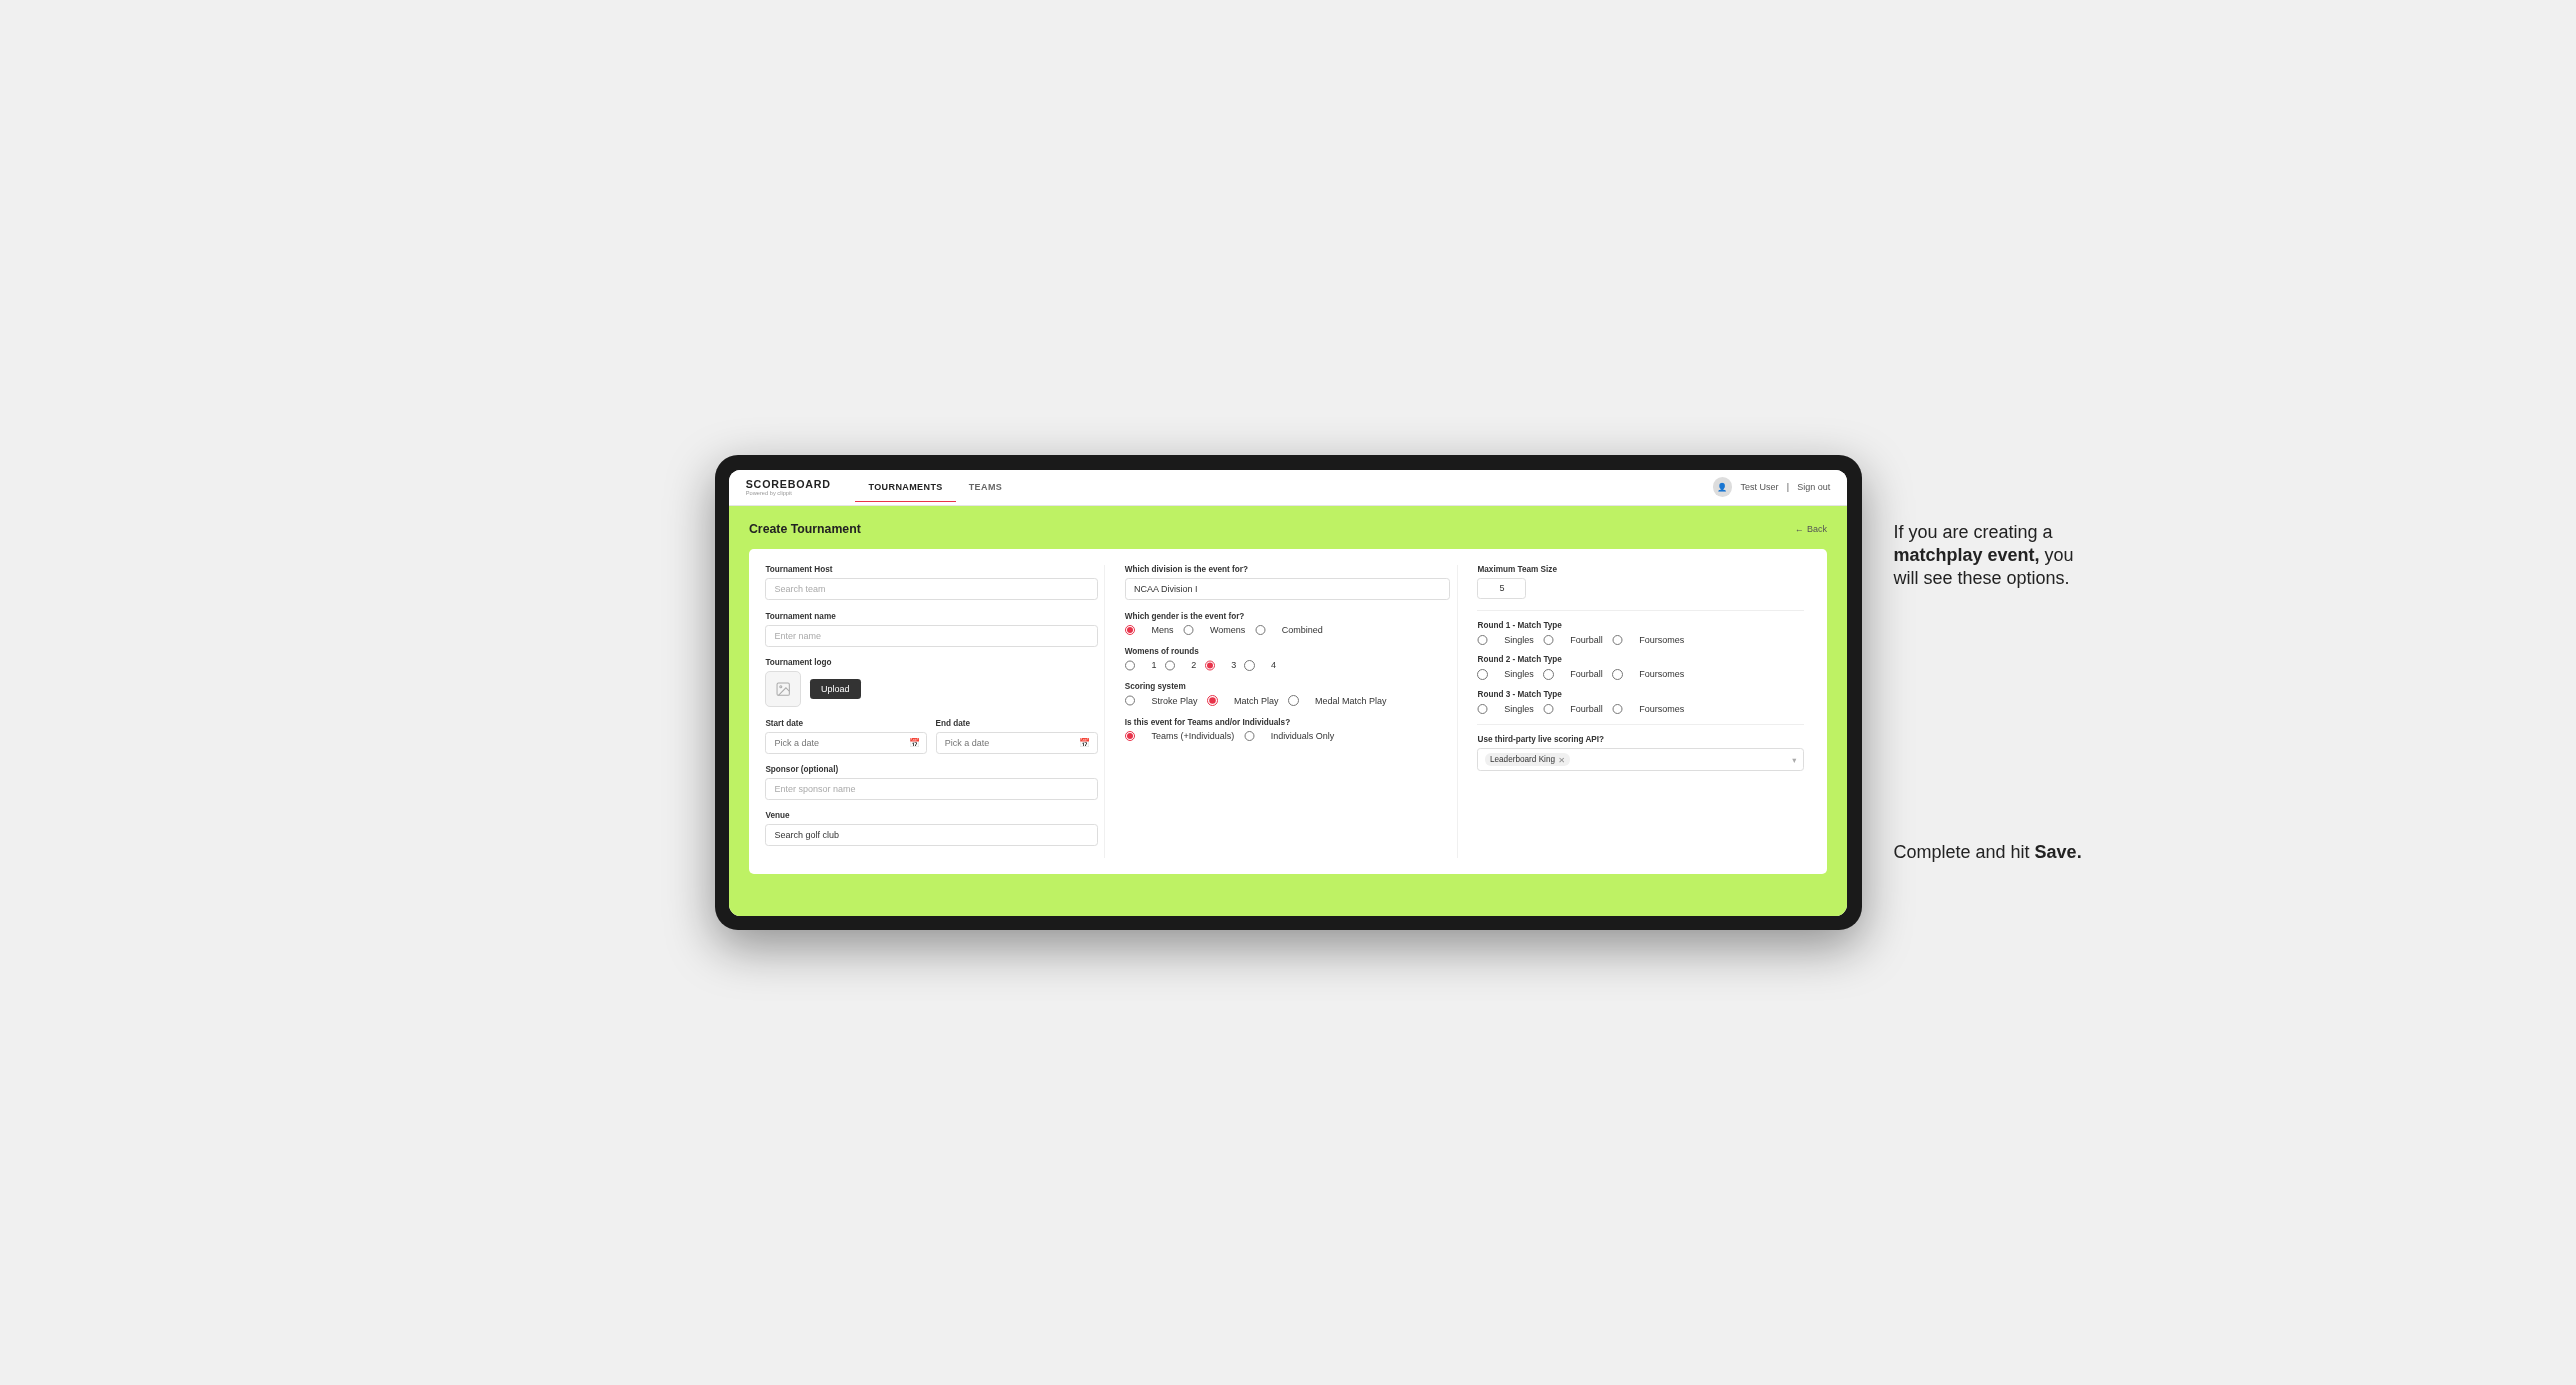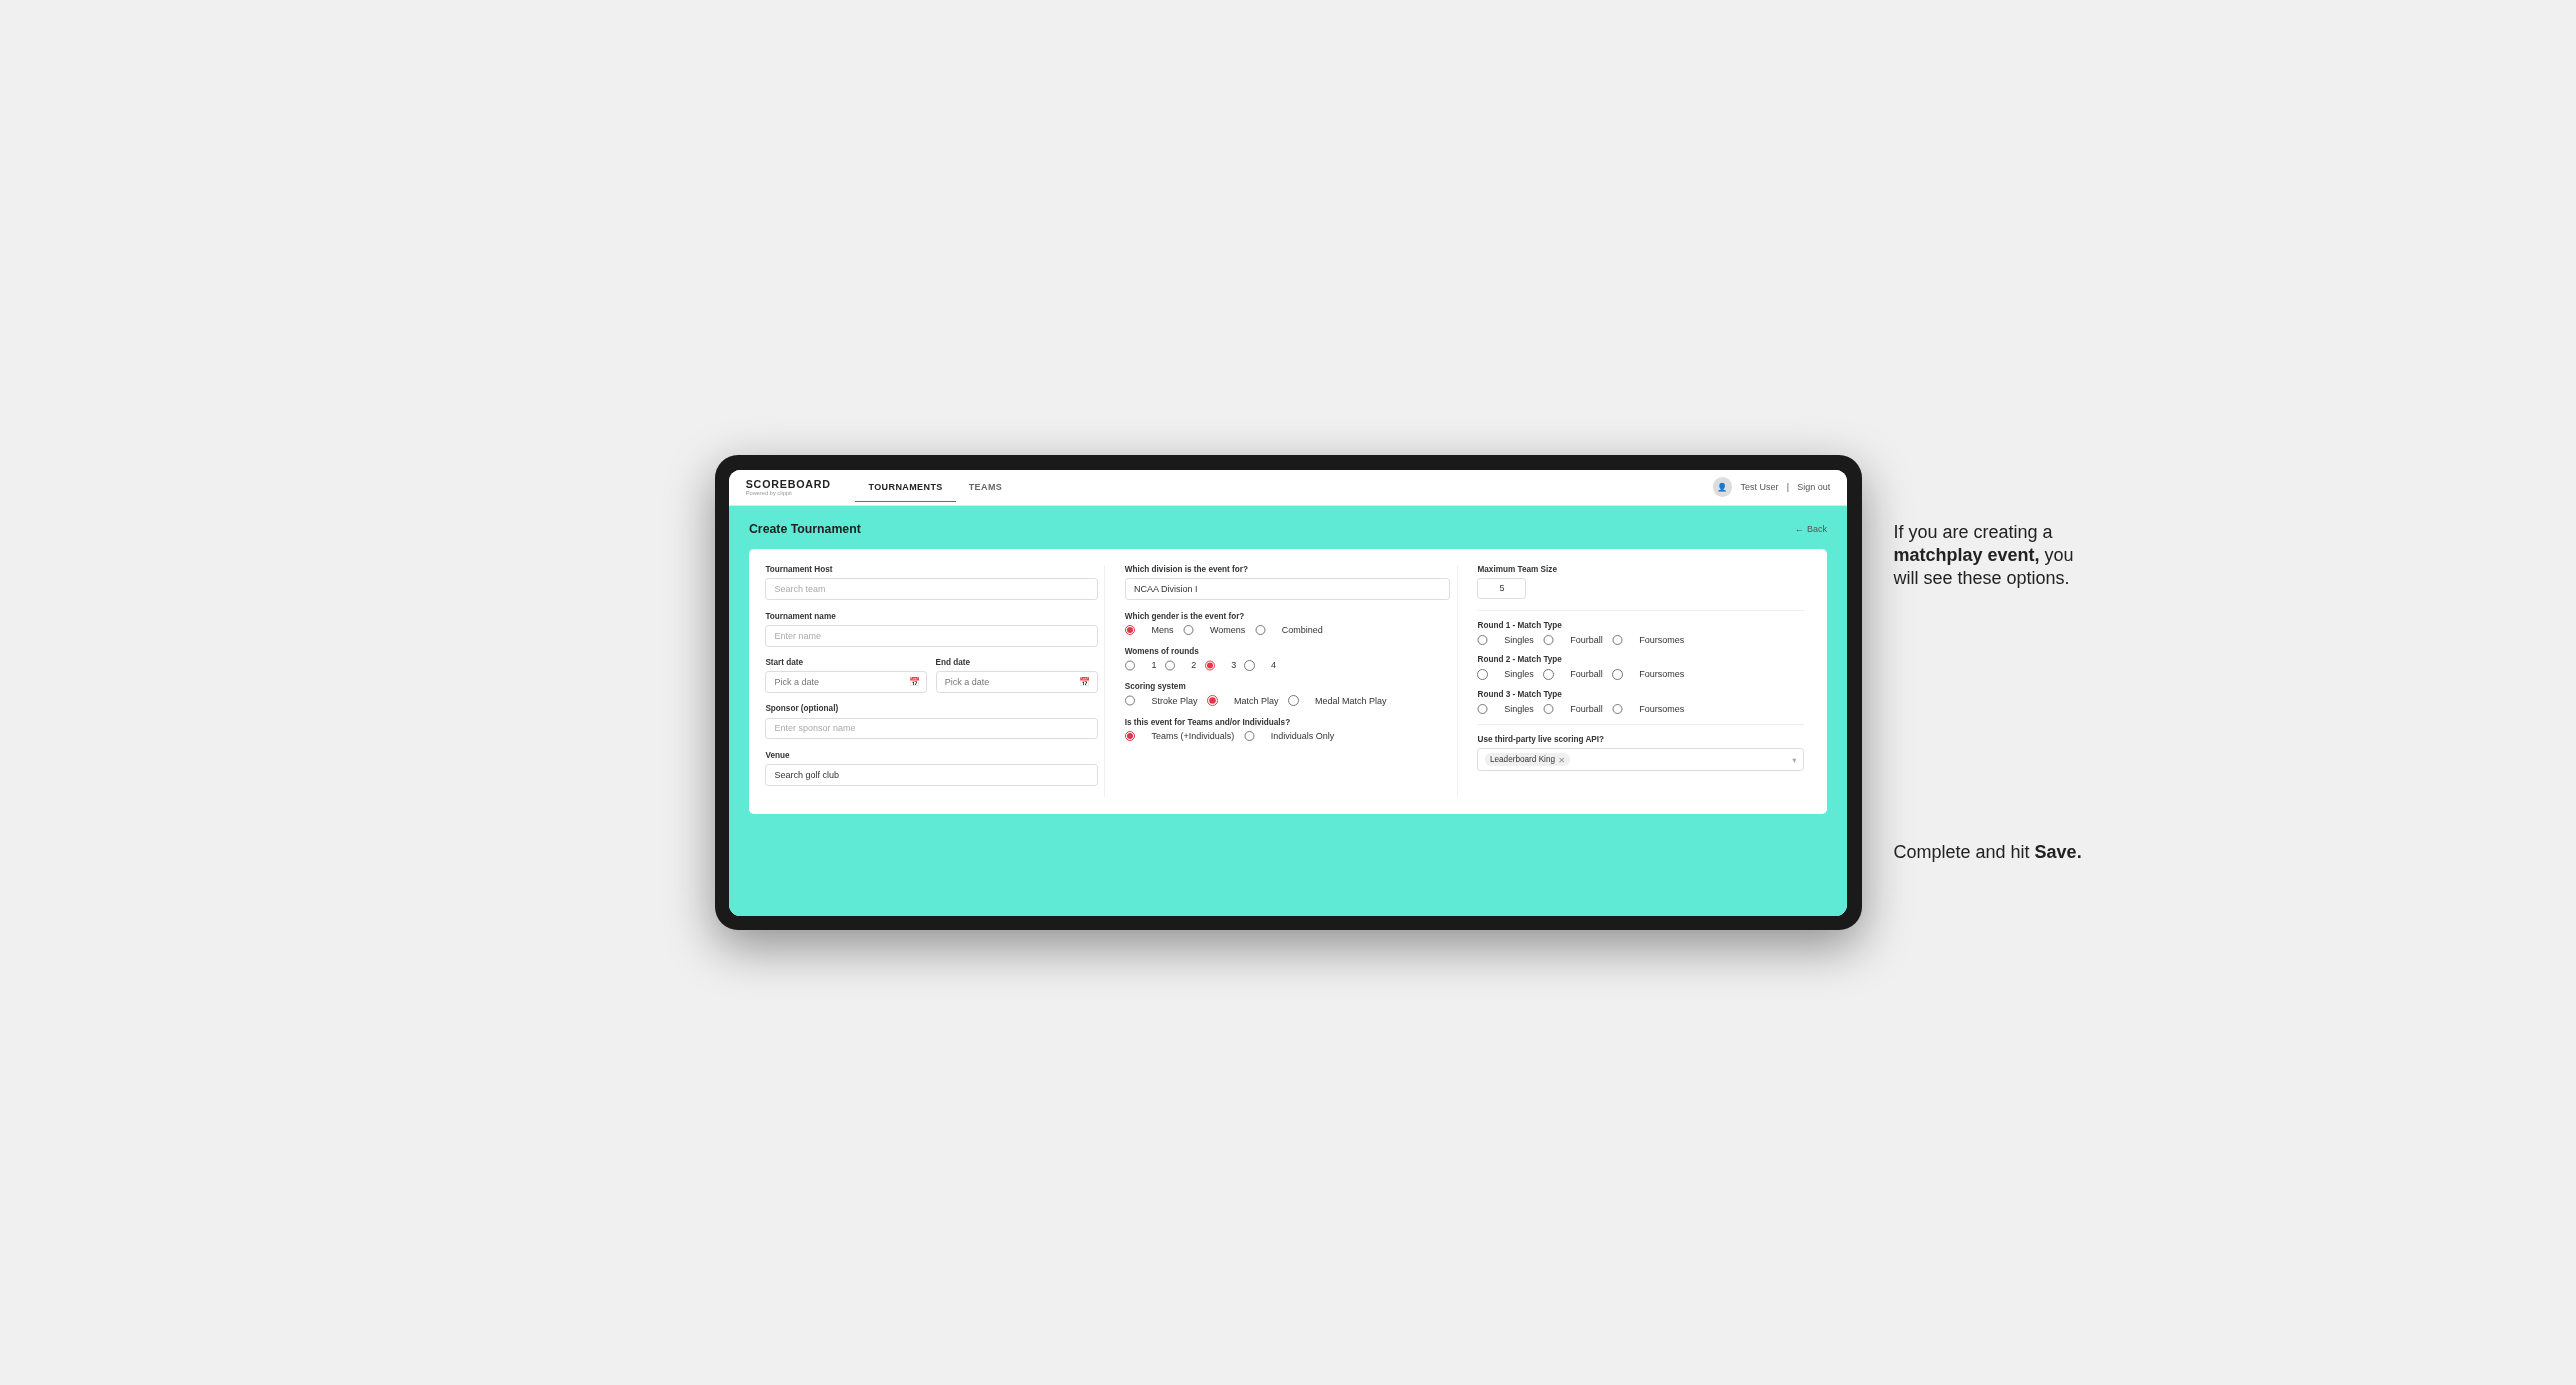--- a/index.html
+++ b/index.html
@@ -108,21 +108,21 @@
 
     .sign-out-link {
       color: #555;
       font-size: 9px;
       cursor: pointer;
     }
 
     
     .main-content {
       padding: 16.4px 19.7px;
-      background: #5eead4;
+      background: #bef264;
       min-height: 410px;
     }
 
     .page-header {
       display: flex;
       justify-content: space-between;
       align-items: center;
       margin-bottom: 13px;
     }
 
@@ -445,20 +445,33 @@
             <div class="field-group">
               <label class="field-label">Tournament Host</label>
               <input class="field-input" type="text" placeholder="Search team" style="">
             </div>
 
             <div class="field-group">
               <label class="field-label">Tournament name</label>
               <input class="field-input" type="text" placeholder="Enter name" style="">
             </div>
 
+            <div class="field-group">
+              <label class="field-label">Tournament logo</label>
+              <div class="logo-upload-area">
+                <div class="logo-placeholder">
+                  <svg width="16.4" height="16.4" viewBox="0 0 24 24" fill="none" stroke="#aaa" stroke-width="1.5">
+                    <rect x="3" y="3" width="18" height="18" rx="2"></rect>
+                      <circle cx="8.5" cy="8.5" r="1.5"></circle>
+                      <polyline points="21 15 16 10 5 21"></polyline>
+                  </svg>
+                </div>
+                <button class="upload-btn">Upload</button>
+              </div>
+            </div>
 
             <div class="field-group">
               <div class="date-row">
                 <div>
                   <label class="field-label">Start date</label>
                   <div class="date-field">
                     <input type="text" placeholder="Pick a date" style="">
                     <span class="cal-icon">📅</span>
                   </div>
                 </div>

